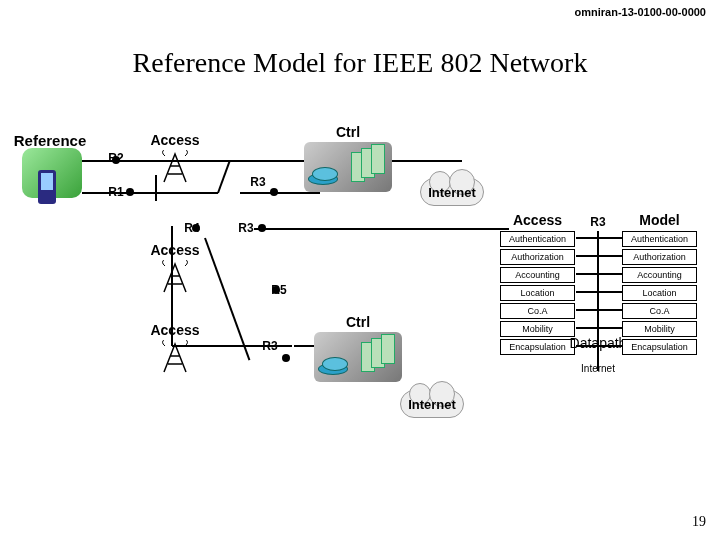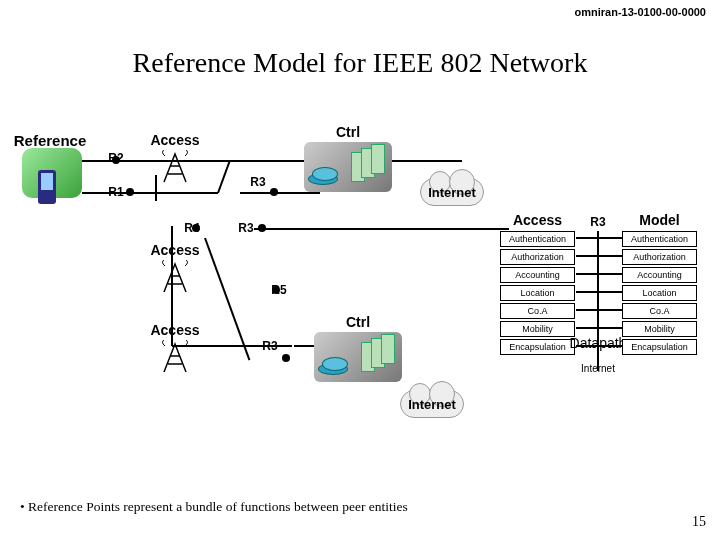--- a/index.html
+++ b/index.html
@@ -295,16 +295,15 @@
     <div class="row">Accounting</div>
     <div class="row">Location</div>
     <div class="row">Co.A</div>
     <div class="row">Mobility</div>
     <div class="row">Encapsulation</div>
   </div>
 
 </div>
 
 <div class="bullets">
-  <div class="l1"><span>Reference Points represent a bundle of functions between peer entities</span></div>
 </div>
 
-<div class="pagenum">15</div>
+<div class="pagenum">19</div>
 
 </body></html>

